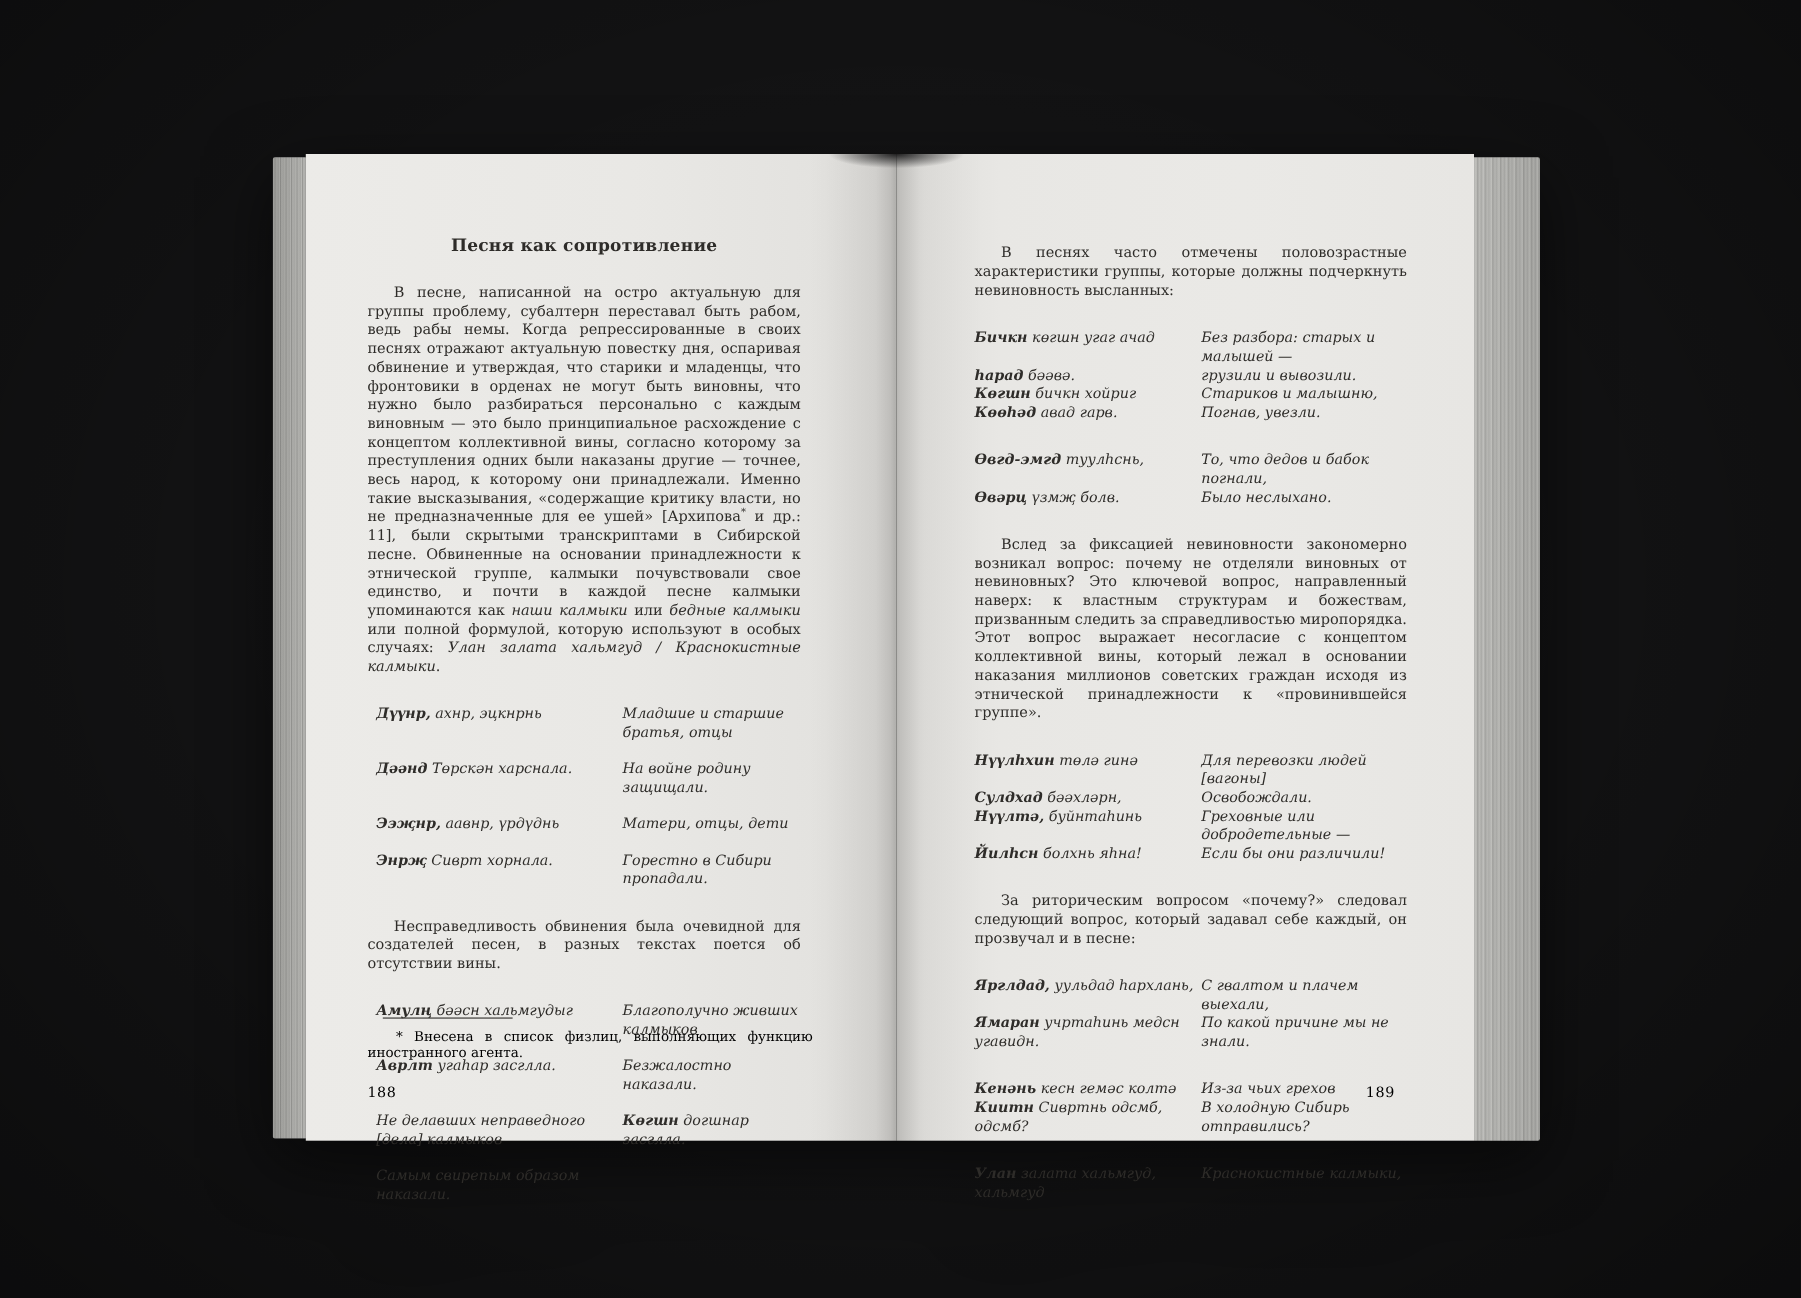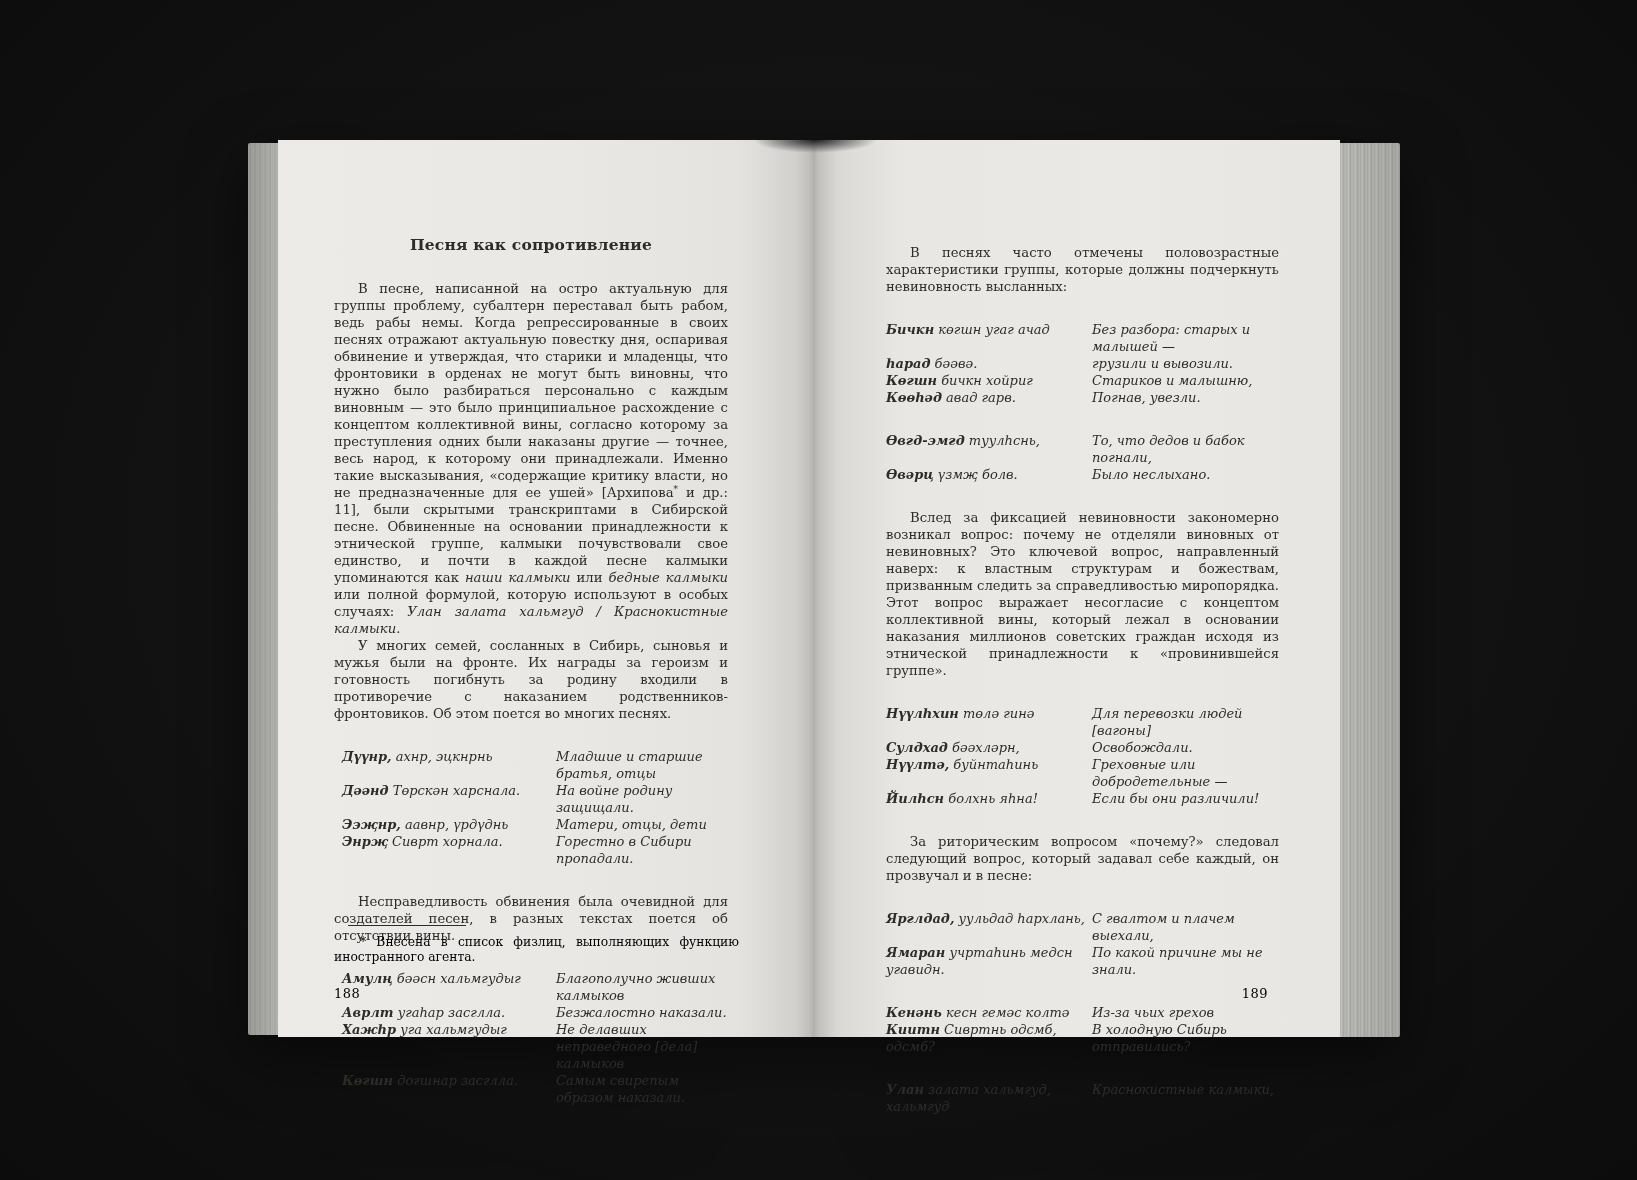--- a/index.html
+++ b/index.html
@@ -44,38 +44,38 @@
     background:linear-gradient(90deg,#cfcecb 0%,#e0dfdc 4%,#e8e7e4 18%,#eae9e6 60%,#e7e6e3 100%);
   }
   .gutter-shadow{
     position:absolute;left:487px;width:160px;top:0;bottom:0;pointer-events:none;
     background:linear-gradient(90deg,rgba(40,38,35,0) 0%,rgba(40,38,35,0.05) 38%,rgba(40,38,35,0.16) 49%,rgba(40,38,35,0.10) 52%,rgba(40,38,35,0.03) 66%,rgba(40,38,35,0) 100%);
   }
   .top-dip{
     position:absolute;left:500px;top:0;width:134px;height:14px;pointer-events:none;
     background:radial-gradient(ellipse at 50% 0%, rgba(18,18,19,0.9) 0%, rgba(18,18,19,0.0) 65%);
   }
-  .content{position:absolute;color:#2e2c29;margin-top:22px;}
+  .content{position:absolute;color:#2e2c29;}
   .content-left{left:56px;right:87px;top:74px;}
   .content-right{left:71px;right:61px;top:82px;}
   p.body{
     margin:0;text-indent:24px;text-align:justify;
     font-size:13.2px;line-height:17px;color:#2e2c29;
   }
   .title{
     margin:0 0 27px 0;text-align:center;text-indent:0;
     font-weight:bold;font-size:15.5px;line-height:17px;letter-spacing:0.2px;
   }
   .verse{
     display:grid;margin:26px 0;
     font-style:italic;font-size:13px;line-height:17px;
     column-gap:6px;
   }
   .verse+.verse{margin-top:16px;}
-  .verse-left-page{grid-template-columns:208px 1fr;margin-left:8px;}
+  .verse-left-page{grid-template-columns:208px 1fr;margin-left:8px;gap:16px;}
   .verse-right-page{grid-template-columns:200px 1fr;}
   .verse b{font-weight:bold;}
   .footnote{position:absolute;left:56px;right:76px;bottom:72px;}
   .footnote-rule{width:118px;border:0;border-top:1.6px solid #2e2c29;margin:0 0 9px 14px;}
   .footnote p{margin:0;text-indent:26px;text-align:justify;font-size:12.3px;line-height:15px;}
   .pagenum{position:absolute;bottom:36px;font-size:13px;letter-spacing:0.5px;}
   .pagenum-left{left:56px;}
   .pagenum-right{right:72px;}
   sup{font-size:9px;line-height:0;}
 </style>
@@ -85,38 +85,36 @@
 <div class="vignette"></div>
 
 <div class="book">
   <div class="edge-left"></div>
   <div class="edge-right"></div>
 
   <div class="page page-left">
     <div class="content content-left">
       <h1 class="title">Песня как сопротивление</h1>
       <p class="body"><span>В песне, написанной на остро актуальную для группы проблему, субалтерн переставал быть рабом, ведь рабы немы. Когда репрессированные в своих песнях отражают актуальную повестку дня, оспаривая обвинение и утверждая, что старики и младенцы, что фронтовики в орденах не могут быть виновны, что нужно было разбираться персонально с каждым виновным — это было принципиальное расхождение с концептом коллективной вины, согласно которому за преступления одних были наказаны другие — точнее, весь народ, к которому они принадлежали. Именно такие высказывания, «содержащие критику власти, но не предназначенные для ее ушей» [Архипова</span><sup>*</sup><span> и др.: 11], были скрытыми транскриптами в Сибирской песне. Обвиненные на основании принадлежности к этнической группе, калмыки почувствовали свое единство, и почти в каждой песне калмыки упоминаются как </span><span style="font-style: italic;">наши калмыки</span><span> или </span><span style="font-style: italic;">бедные калмыки</span><span> или полной формулой, которую используют в особых случаях: </span><span style="font-style: italic;">Улан залата хальмгуд / Краснокистные калмыки</span><span>.</span></p>
-      <p class="body">У многих семей, сосланных в Сибирь, сыновья и мужья были на фронте. Их награды за героизм и готовность погибнуть за родину входили в противоречие с наказанием родственников-фронтовиков. Об этом поется во многих песнях.</p>
       <div class="verse verse-left-page">
           <div><b>Дүүнр,</b> ахнр, эцкнрнь</div>
           <div>Младшие и старшие братья, отцы</div>
           <div><b>Дəəнд</b> Төрскəн харснала.</div>
           <div>На войне родину защищали.</div>
           <div><b>Ээҗнр,</b> аавнр, үрдүднь</div>
           <div>Матери, отцы, дети</div>
           <div><b>Энрҗ</b> Сиврт хорнала.</div>
           <div>Горестно в Сибири пропадали.</div>
         </div>
       <p class="body">Несправедливость обвинения была очевидной для создателей песен, в разных текстах поется об отсутствии вины.</p>
       <div class="verse verse-left-page">
           <div><b>Амулң</b> бəəсн хальмгудыг</div>
           <div>Благополучно живших калмыков</div>
           <div><b>Аврлт</b> угаһар засглла.</div>
           <div>Безжалостно наказали.</div>
-          <div><b>Хажһр</b> уга хальмгудыг</div>
           <div>Не делавших неправедного [дела] калмыков</div>
           <div><b>Көгшн</b> догшнар засглла.</div>
           <div>Самым свирепым образом наказали.</div>
         </div>
     </div>
     <div class="footnote">
       <hr class="footnote-rule">
       <p>* Внесена в список физлиц, выполняющих функцию иностранного агента.</p>
     </div>
     <div class="pagenum pagenum-left">188</div>

